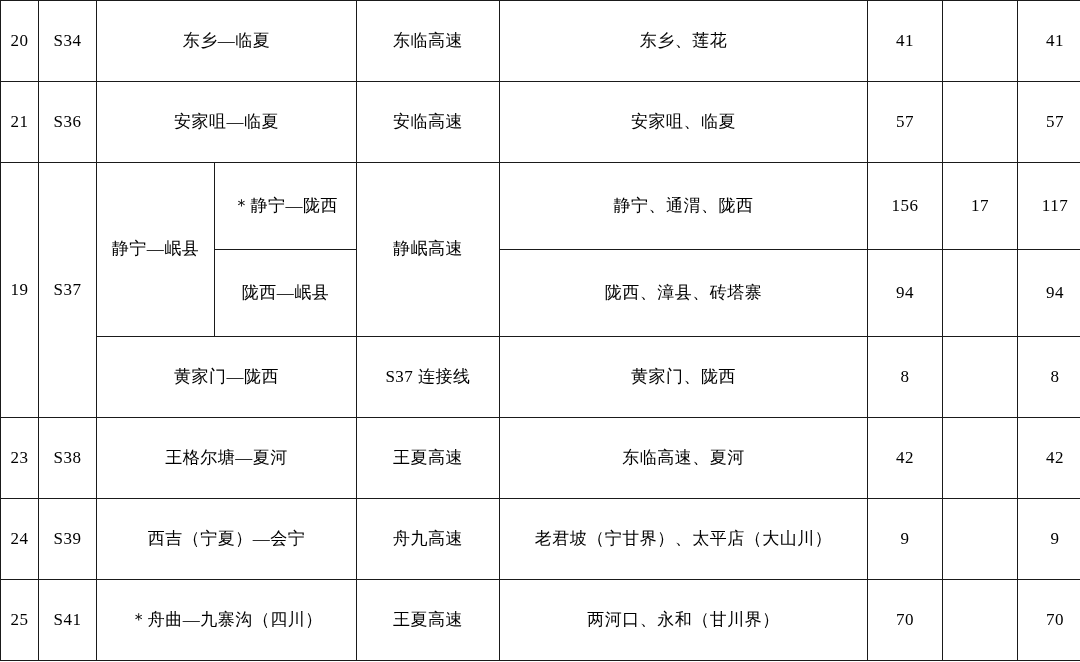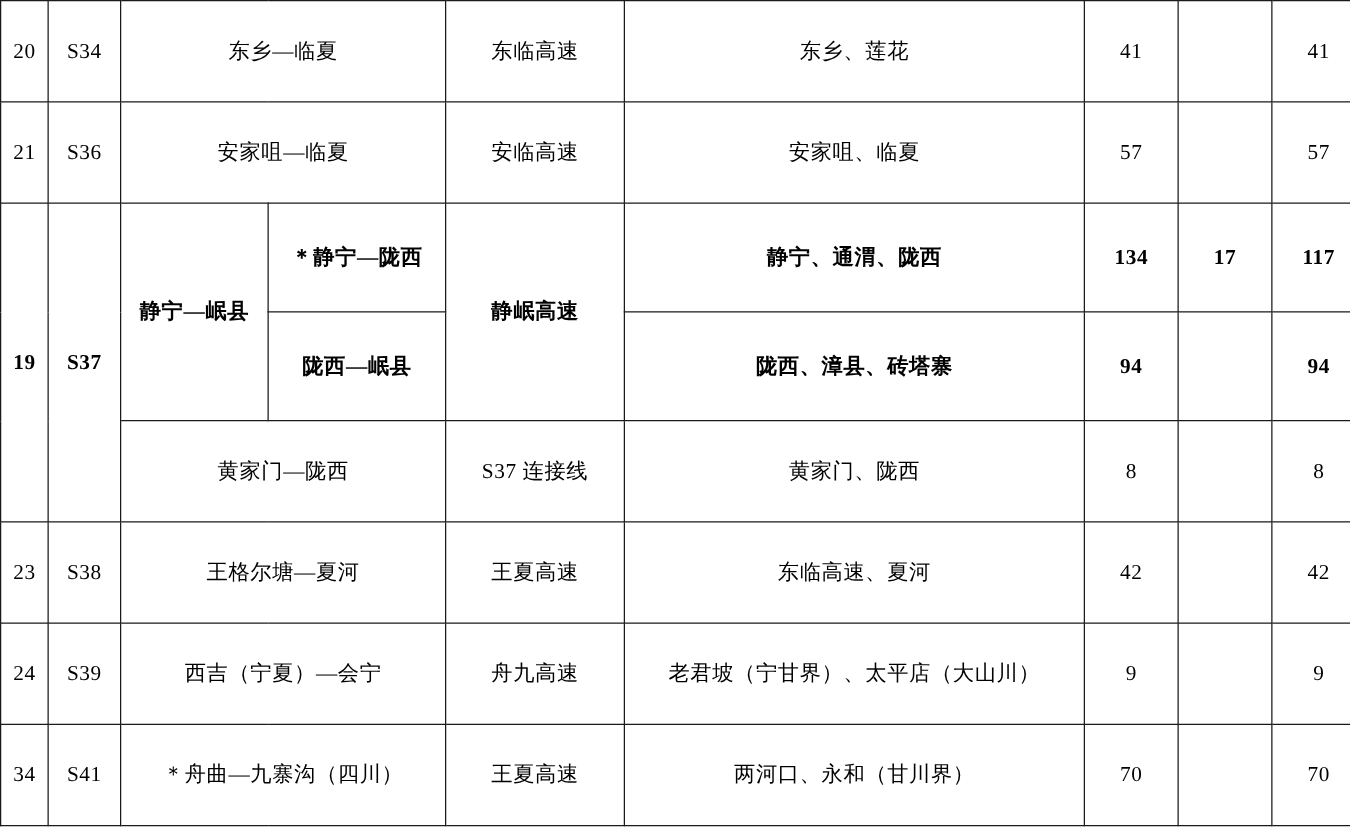--- a/index.html
+++ b/index.html
@@ -51,21 +51,21 @@
   col.c-idx   { width: 38px; }
   col.c-code  { width: 58px; }
   col.c-namea { width: 118px; }
   col.c-nameb { width: 142px; }
   col.c-abbr  { width: 143px; }
   col.c-pass  { width: 368px; }
   col.c-total { width: 75px; }
   col.c-built { width: 75px; }
   col.c-plan  { width: 75px; }
   
-  tr.r-tall td { height: 78px; font-weight: bold; }
+  tr.r-tall td { height: 78px; }
   tr.r-mid td  { height: 72px; }
 </style>
 </head>
 <body>
 
 <div id="sheet">
   <table class="doc-table">
     <colgroup>
       <col class="c-idx">
         <col class="c-code">
@@ -101,21 +101,21 @@
         <td class="num">57</td>
       </tr>
 
       <tr class="r-tall">
         <td class="idx" rowspan="3">19</td>
         <td class="idx" rowspan="3">S37</td>
         <td rowspan="2">静宁—岷县</td>
         <td>＊静宁—陇西</td>
         <td rowspan="2">静岷高速</td>
         <td class="left">静宁、通渭、陇西</td>
-        <td class="num">134</td>
+        <td class="num">156</td>
         <td class="num">17</td>
         <td class="num">117</td>
       </tr>
 
       <tr class="r-tall">
         <td>陇西—岷县</td>
         <td class="left">陇西、漳县、砖塔寨</td>
         <td class="num">94</td>
         <td class="num"></td>
         <td class="num">94</td>
@@ -146,21 +146,21 @@
         <td class="idx">S39</td>
         <td colspan="2">西吉（宁夏）—会宁</td>
         <td>舟九高速</td>
         <td class="left">老君坡（宁甘界）、太平店（大山川）</td>
         <td class="num">9</td>
         <td class="num"></td>
         <td class="num">9</td>
       </tr>
 
       <tr class="r-mid">
-        <td class="idx">34</td>
+        <td class="idx">25</td>
         <td class="idx">S41</td>
         <td colspan="2">＊舟曲—九寨沟（四川）</td>
         <td>王夏高速</td>
         <td class="left">两河口、永和（甘川界）</td>
         <td class="num">70</td>
         <td class="num"></td>
         <td class="num">70</td>
       </tr>
     </tbody>
   </table>

